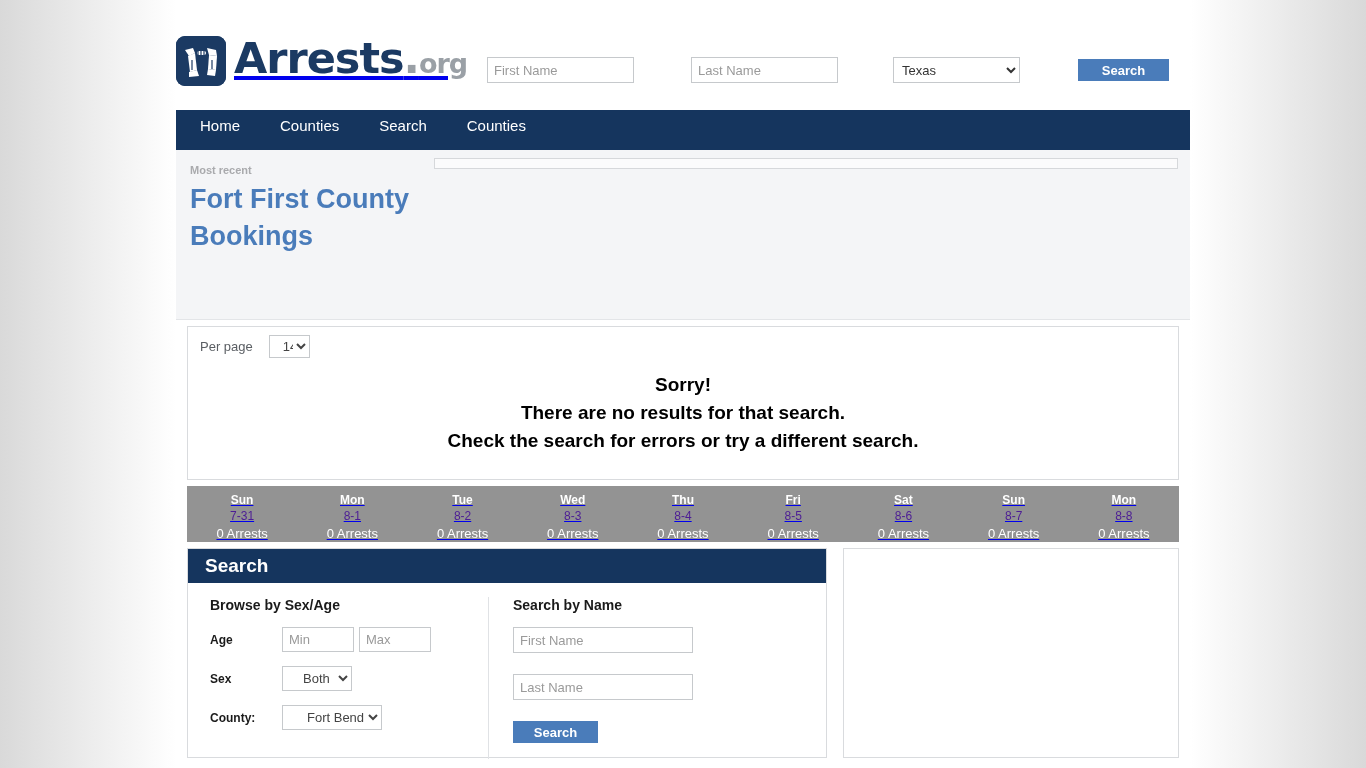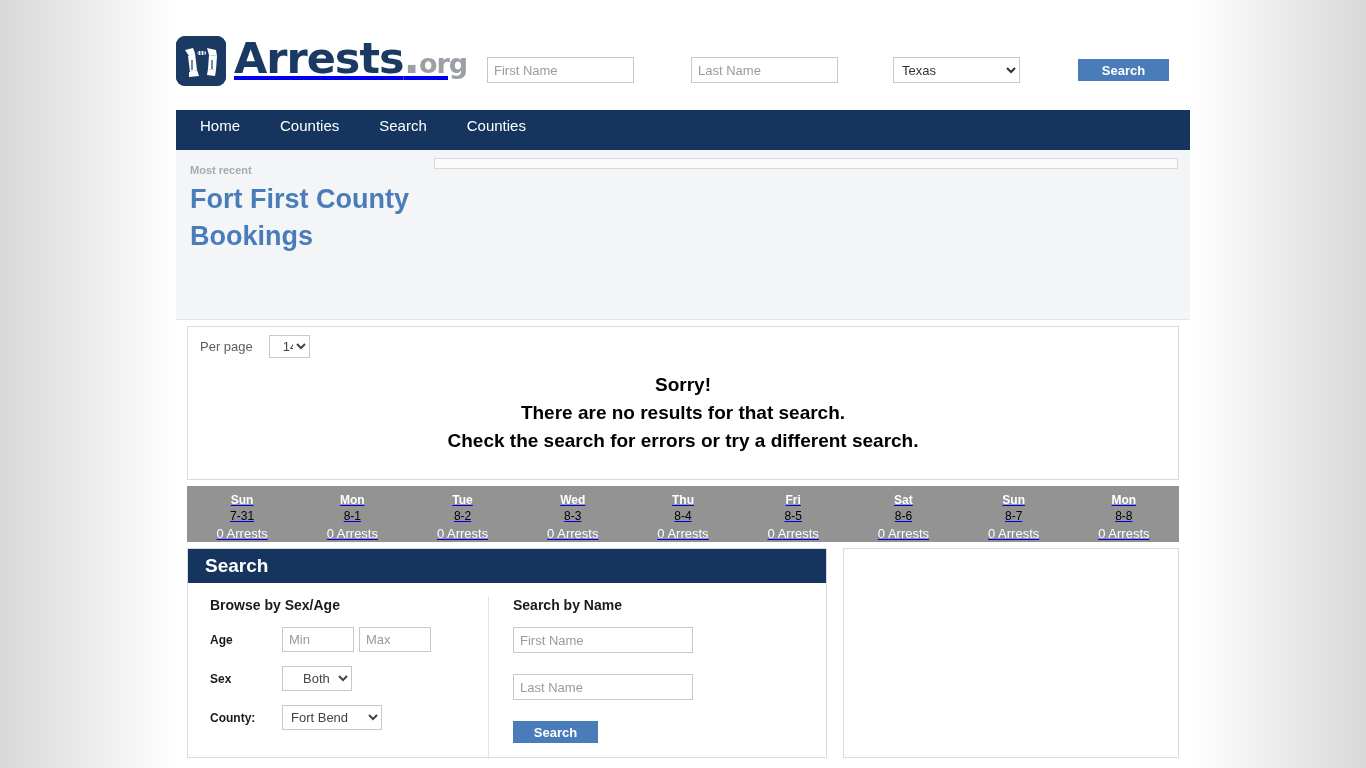--- a/index.html
+++ b/index.html
@@ -202,21 +202,21 @@
     padding-top: 7px;
   }
   .date-cell .dow {
     font-size: 12px;
     font-weight: bold;
     color: #ffffff;
     line-height: 15px;
   }
   .date-cell .dnum {
     font-size: 12px;
-    color: #000000;
+    color: #4c1d95;
     line-height: 17px;
   }
   .date-cell .cnt {
     font-size: 13px;
     color: #ffffff;
     line-height: 17px;
   }
 
   
   .lower {
@@ -295,21 +295,21 @@
     font-family: "Liberation Sans", sans-serif;
     padding-left: 16px;
   }
   .county-select {
     width: 100px; height: 25px;
     border: 1px solid #c6c9cc;
     background: #fff;
     font-size: 13px;
     color: #444;
     font-family: "Liberation Sans", sans-serif;
-    padding-left: 4px;
+    padding-left: 20px;
   }
   .name-input {
     display: block;
     width: 180px; height: 26px;
     border: 1px solid #c6c9cc;
     background: #fff;
     font-size: 13px;
     color: #444;
     padding: 0 6px;
     margin-bottom: 21px;

